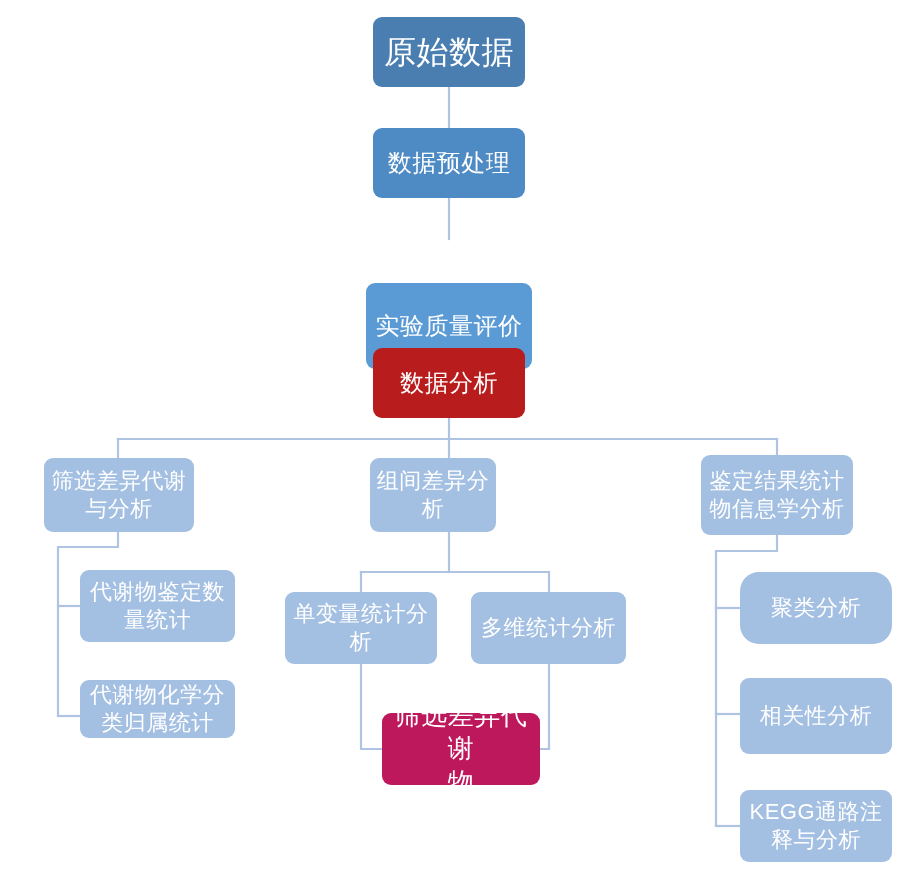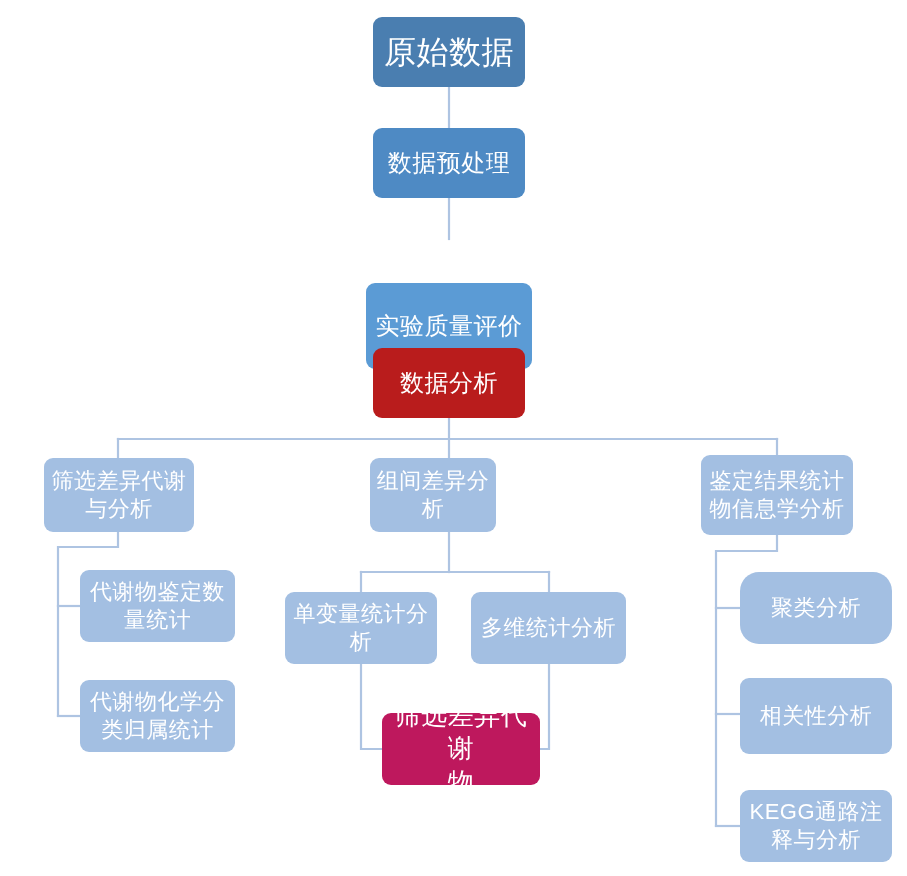--- a/index.html
+++ b/index.html
@@ -88,21 +88,21 @@
   <div class="node lvl-strong" style="left: 373px; top: 128px; width: 152px; height: 70px;">数据预处理</div>
   <div class="node lvl-medium" style="left: 366px; top: 239px; width: 166px; height: 86px; margin-top: 44px;">实验质量评价</div>
   <div class="node lvl-pale" style="left: 373px; top: 348px; width: 152px; height: 70px;">数据分析</div>
   <div class="node lvl-light" style="left: 44px; top: 458px; width: 150px; height: 74px;">筛选差异代谢
 与分析</div>
   <div class="node lvl-light" style="left: 370px; top: 458px; width: 126px; height: 74px;">组间差异分析</div>
   <div class="node lvl-light" style="left: 701px; top: 455px; width: 152px; height: 80px;">鉴定结果统计
 物信息学分析</div>
   <div class="node lvl-light" style="left: 80px; top: 570px; width: 155px; height: 72px;">代谢物鉴定数
 量统计</div>
-  <div class="node lvl-light" style="left: 80px; top: 680px; width: 155px; height: 72px;">代谢物化学分
+  <div class="node lvl-light" style="left: 80px; top: 680px; width: 155px; height: 58px;">代谢物化学分
 类归属统计</div>
   <div class="node lvl-light" style="left: 285px; top: 592px; width: 152px; height: 72px;">单变量统计分
 析</div>
   <div class="node lvl-light" style="left: 471px; top: 592px; width: 155px; height: 72px;">多维统计分析</div>
   <div class="node lvl-lighter" style="left: 382px; top: 713px; width: 158px; height: 72px;">筛选差异代谢
 物</div>
   <div class="node lvl-light" style="left: 740px; top: 572px; width: 152px; height: 72px; border-radius: 19px;">聚类分析</div>
   <div class="node lvl-light" style="left: 740px; top: 678px; width: 152px; height: 76px;">相关性分析</div>
   <div class="node lvl-light" style="left: 740px; top: 790px; width: 152px; height: 72px;">KEGG通路注
 释与分析</div>

